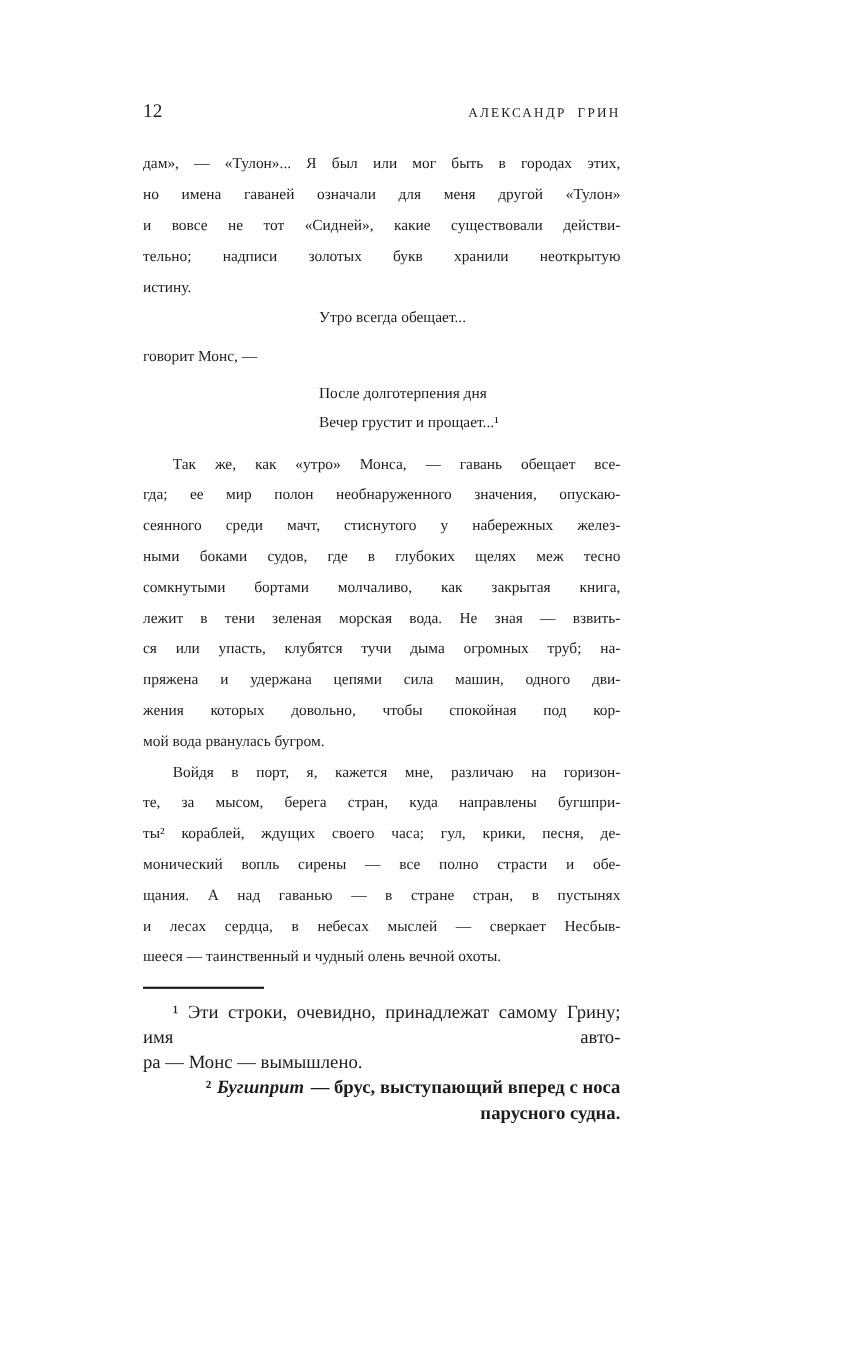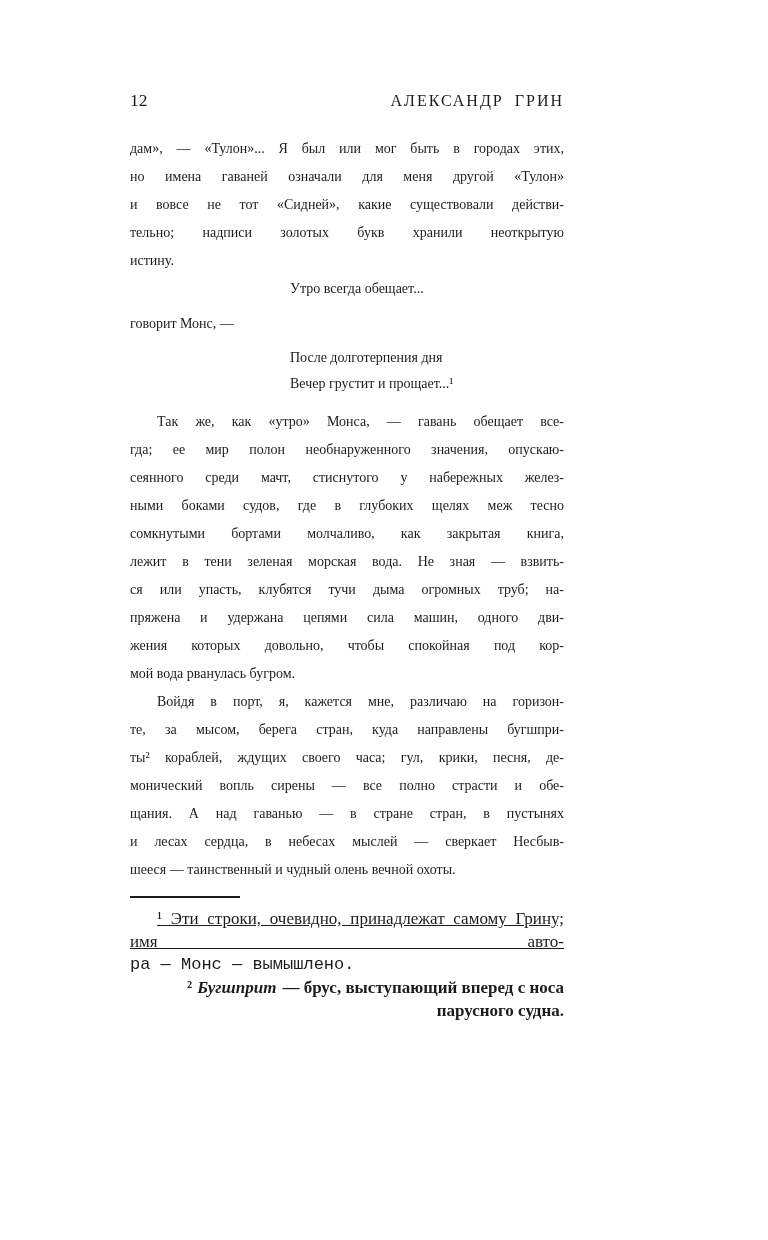--- a/index.html
+++ b/index.html
@@ -10,32 +10,32 @@
     width:644px; height:1240px;
     padding:90px 80px 0 130px;
     font-family:"Liberation Serif","DejaVu Serif",serif;
     color:var(--text);
     background:var(--background);
   }
   .running-head {
     display:flex; justify-content:space-between; align-items:baseline;
     font-size:17.5px; line-height:20px;
   }
-  .running-title { font-size:16px; letter-spacing:2px; word-spacing:5px; }
+  .running-title { font-size:12px; letter-spacing:2px; word-spacing:5px; }
   .text-block { margin-top:24px; font-size:14px; line-height:28px; }
   .jl { text-align:justify; text-align-last:justify; }
   .ll { text-align:left; }
   .para.indent > div:first-child { text-indent:27px; }
   .verse { margin-left:160px; }
   .verse-1 { margin-bottom:7px; }
   .verse-2 { margin-top:7px; margin-bottom:11px; line-height:26px; }
   .footnotes { margin-top:12px; font-size:17px; line-height:23px; }
   .fn-rule { width:110px; border-top:2px solid var(--text); margin-bottom:9px; }
-  .fn-first { text-align:justify; text-align-last:justify; text-indent:27px;text-decoration:underline; }
-  .fn-cont { text-align:left;font-family:Liberation Mono, monospace; }
+  .fn-first { text-align:justify; text-align-last:justify; text-indent:27px; }
+  .fn-cont { text-align:left; }
   .fn-oneline { text-align:right; text-indent:27px;font-weight:bold; }
   .fn-marker { margin-right:5px; }
   .fn-term { font-style:italic; margin-right:6px; }
 </style>
 </head>
 <body>
 
 <div class="page">
 
   <header class="running-head">

